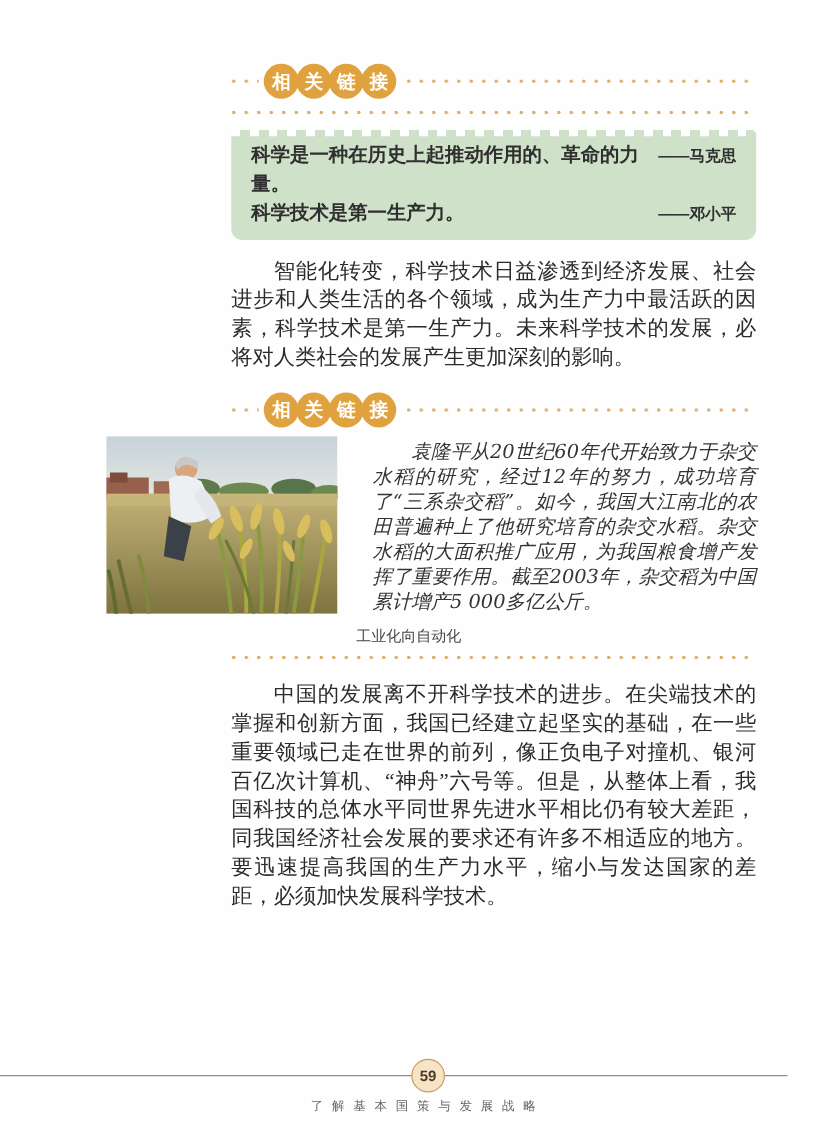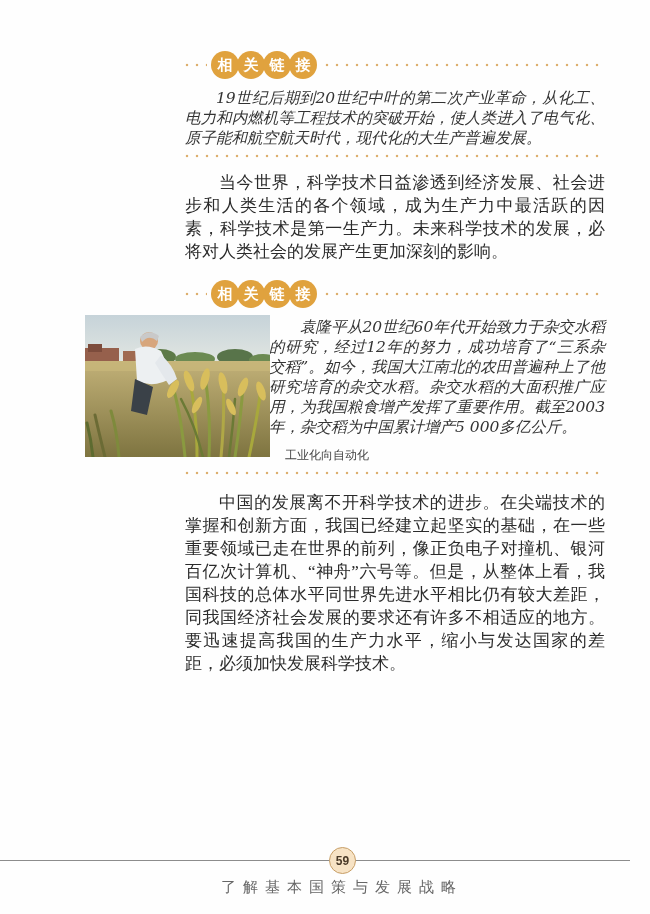--- a/index.html
+++ b/index.html
@@ -64,69 +64,79 @@
     margin:13px 0 0 0; font-size:17px; line-height:23px;
     text-align:justify; text-indent:2em; color:#2b2b2b;
   }
 
   
   .section2-content { position:relative; margin-top:4px; min-height:148px; }
   .photo {
     position:absolute; left:-100px; top:-2px;
     width:185px; height:142px; display:block;
   }
-  .linked-with-photo { margin-left:84px; }
+  .linked-with-photo { margin-left:113px; }
   .photo-caption {
     margin:10px 0 0 100px;
     font-family:"Liberation Sans","DejaVu Sans",sans-serif;
     font-size:12px; color:#444444;
   }
 
   
   .footer-line { position:absolute; left:0; top:860px; width:630px; height:1px; background:#8c8c8c; }
   .page-number {
     position:absolute; left:329px; top:847px;
     width:25px; height:25px; border-radius:50%;
     background:#f7e3c5; border:1px solid #c79e66;
     display:flex; align-items:center; justify-content:center;
     font-family:"Liberation Sans","DejaVu Sans",sans-serif;
     font-size:12px; font-weight:bold; color:#4a3a28;
   }
   .footer-title {
     position:absolute; left:342px; top:878px; transform:translateX(-50%);
     white-space:nowrap;
     font-family:"Liberation Sans","DejaVu Sans",sans-serif;
-    font-size:15px; letter-spacing:7px; color:#666666;
+    font-size:10px; letter-spacing:7px; color:#666666;
   }
 </style>
 </head>
 <body>
 
 <div class="page">
   <div class="content">
 
     <div class="badge-row">
       <div class="dots dots-left"></div>
       <div class="badge-circles">
         <span class="badge-circle">相</span>
         <span class="badge-circle">关</span>
         <span class="badge-circle">链</span>
         <span class="badge-circle">接</span>
       </div>
       <div class="dots dots-right"></div>
     </div>
 
     <div class="kai">
-      <p>19世纪后期到20世纪中叶的第二次产业革命，从化工、电力和内燃机等工程技术的突破开始，使人类进入了电气化、原子能和航空航天时代，现代化的大生产普遍发展。</p>
     </div>
 
     <div class="dotline"></div>
 
-
-    <p class="bodytext">当今世界，科学技术日益渗透到经济发展、社会进步和人类生活的各个领域，成为生产力中最活跃的因素，科学技术是第一生产力。未来科学技术的发展，必将对人类社会的发展产生更加深刻的影响。</p>
+    <div class="quote-box">
+      <div class="serration"></div>
+      <div class="quote-line">
+        <span>科学是一种在历史上起推动作用的、革命的力量。</span>
+        <span class="quote-author">——马克思</span>
+      </div>
+      <div class="quote-line">
+        <span>科学技术是第一生产力。</span>
+        <span class="quote-author">——邓小平</span>
+      </div>
+    </div>
+
+    <p class="bodytext">智能化转变，科学技术日益渗透到经济发展、社会进步和人类生活的各个领域，成为生产力中最活跃的因素，科学技术是第一生产力。未来科学技术的发展，必将对人类社会的发展产生更加深刻的影响。</p>
 
     <div class="badge-row" style="margin-top:16px;">
       <div class="dots dots-left"></div>
       <div class="badge-circles">
         <span class="badge-circle">相</span>
         <span class="badge-circle">关</span>
         <span class="badge-circle">链</span>
         <span class="badge-circle">接</span>
       </div>
       <div class="dots dots-right"></div>

